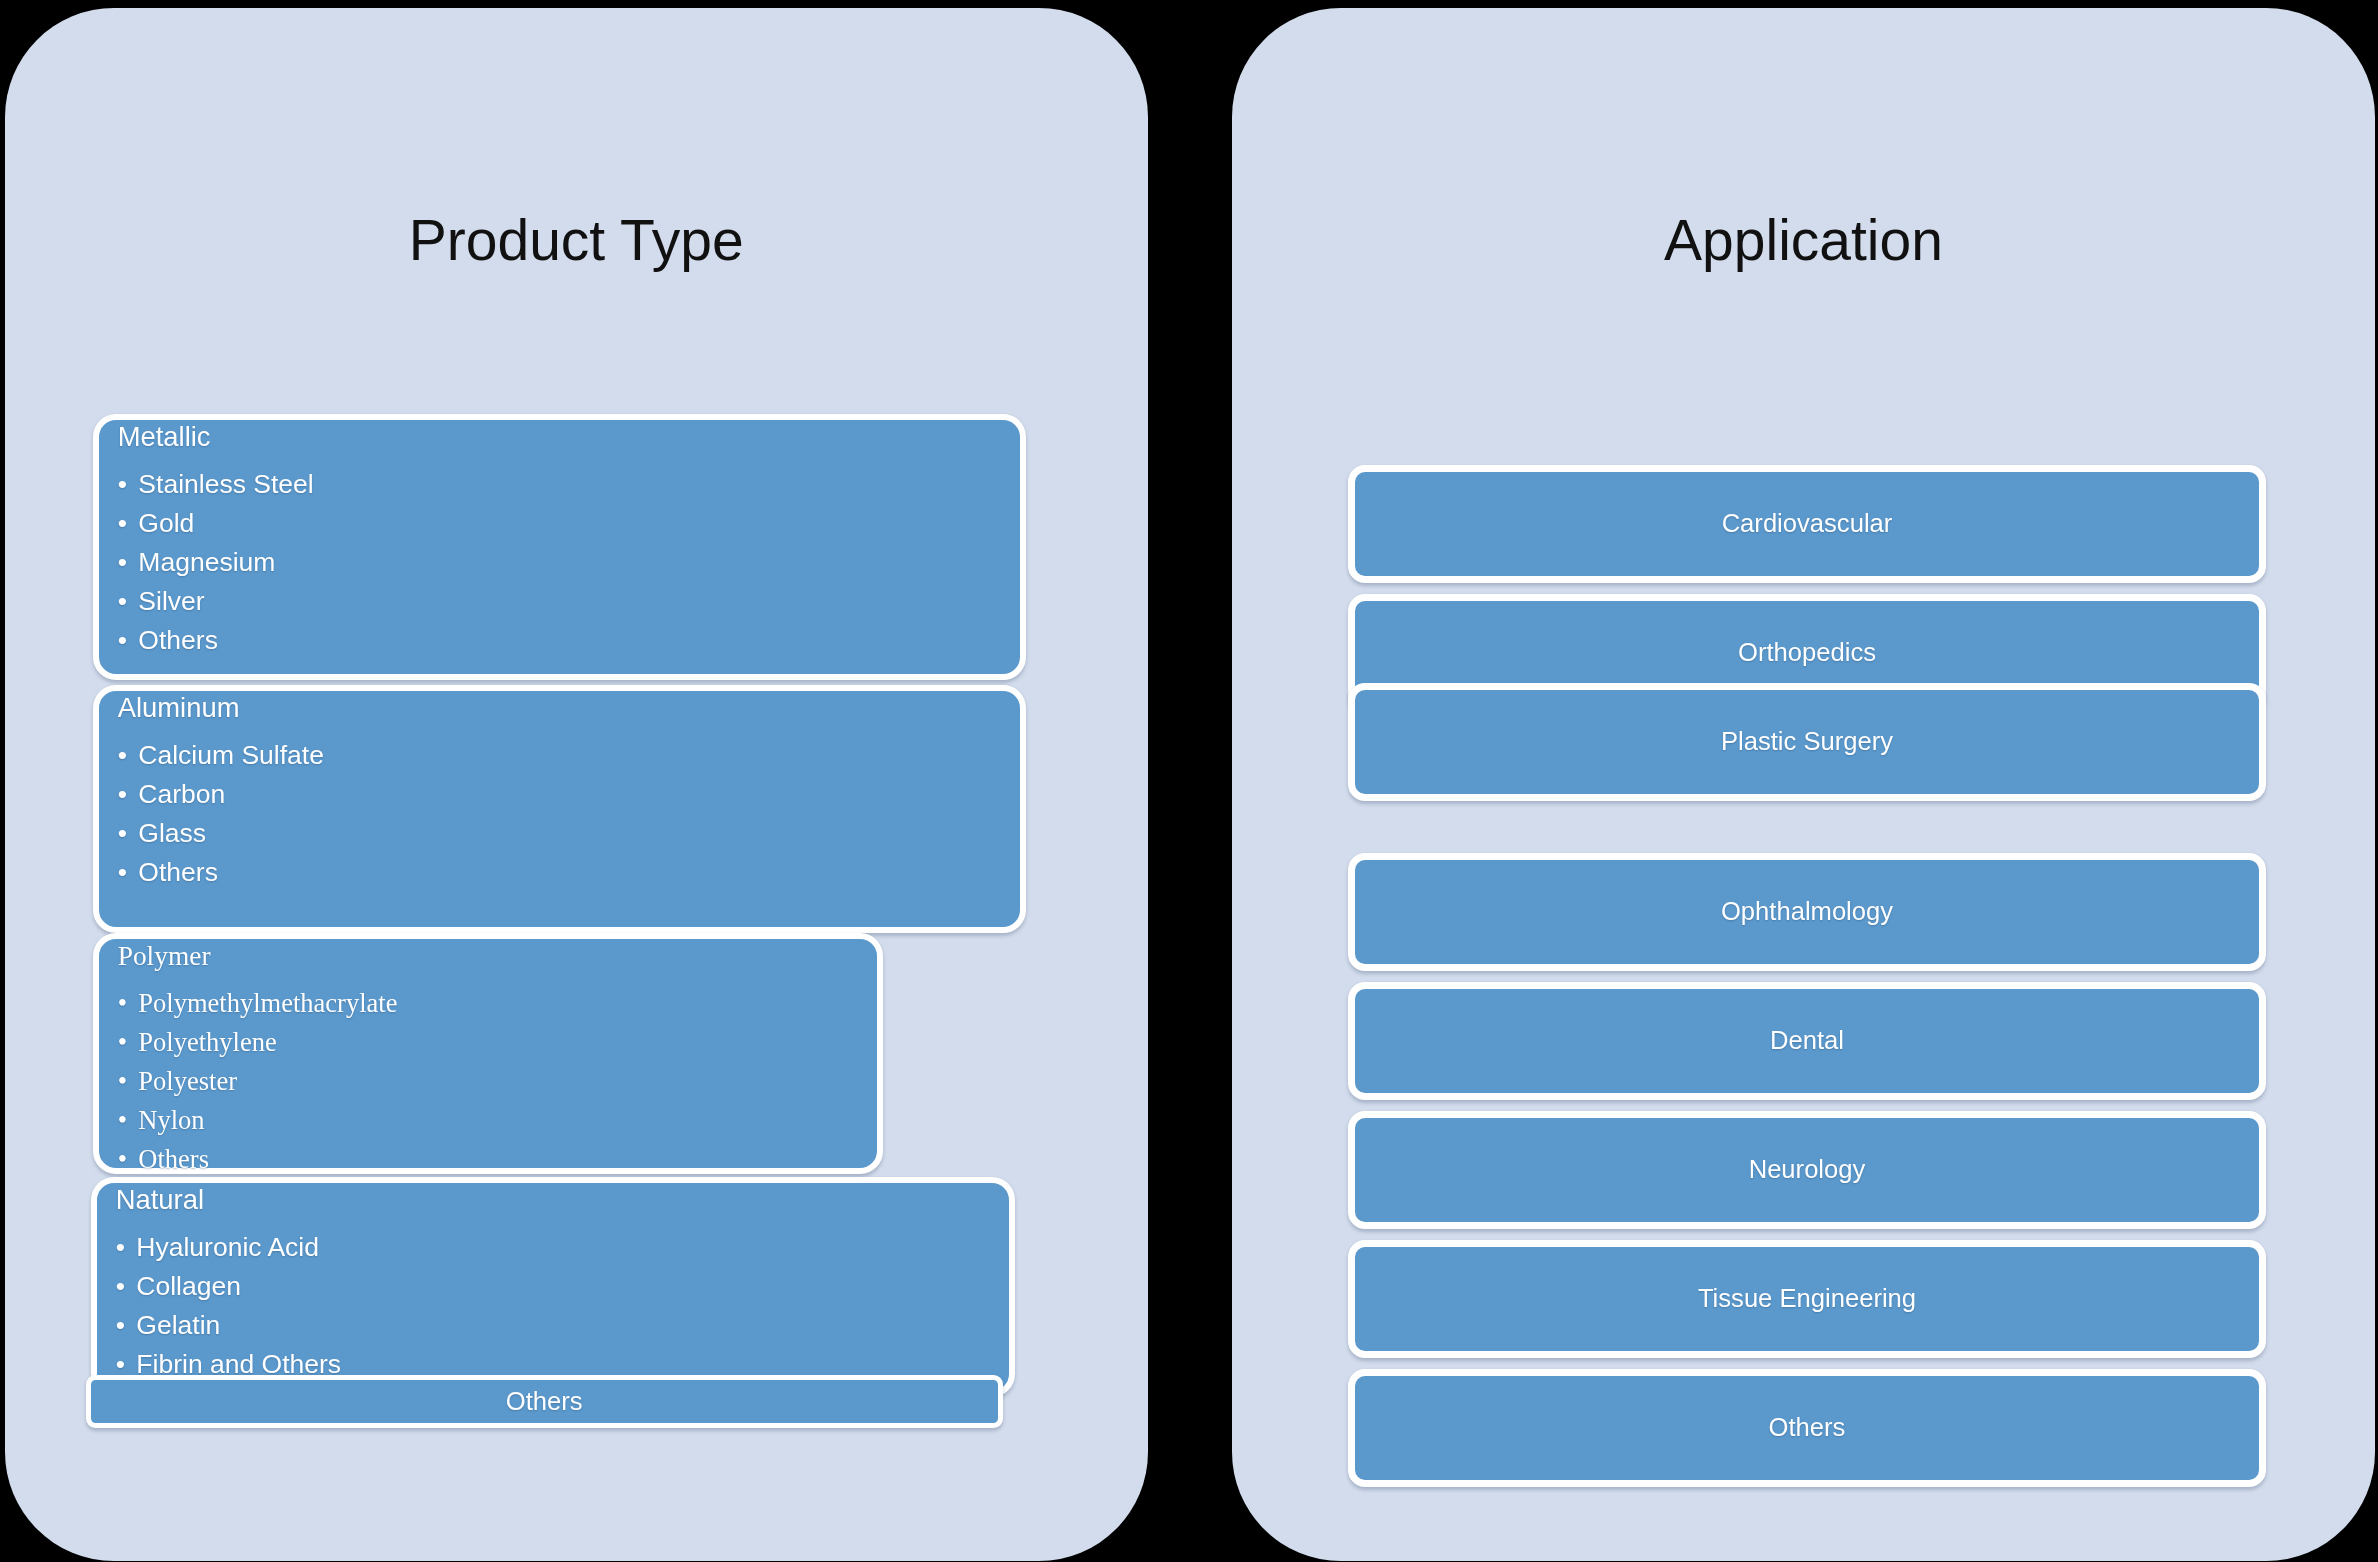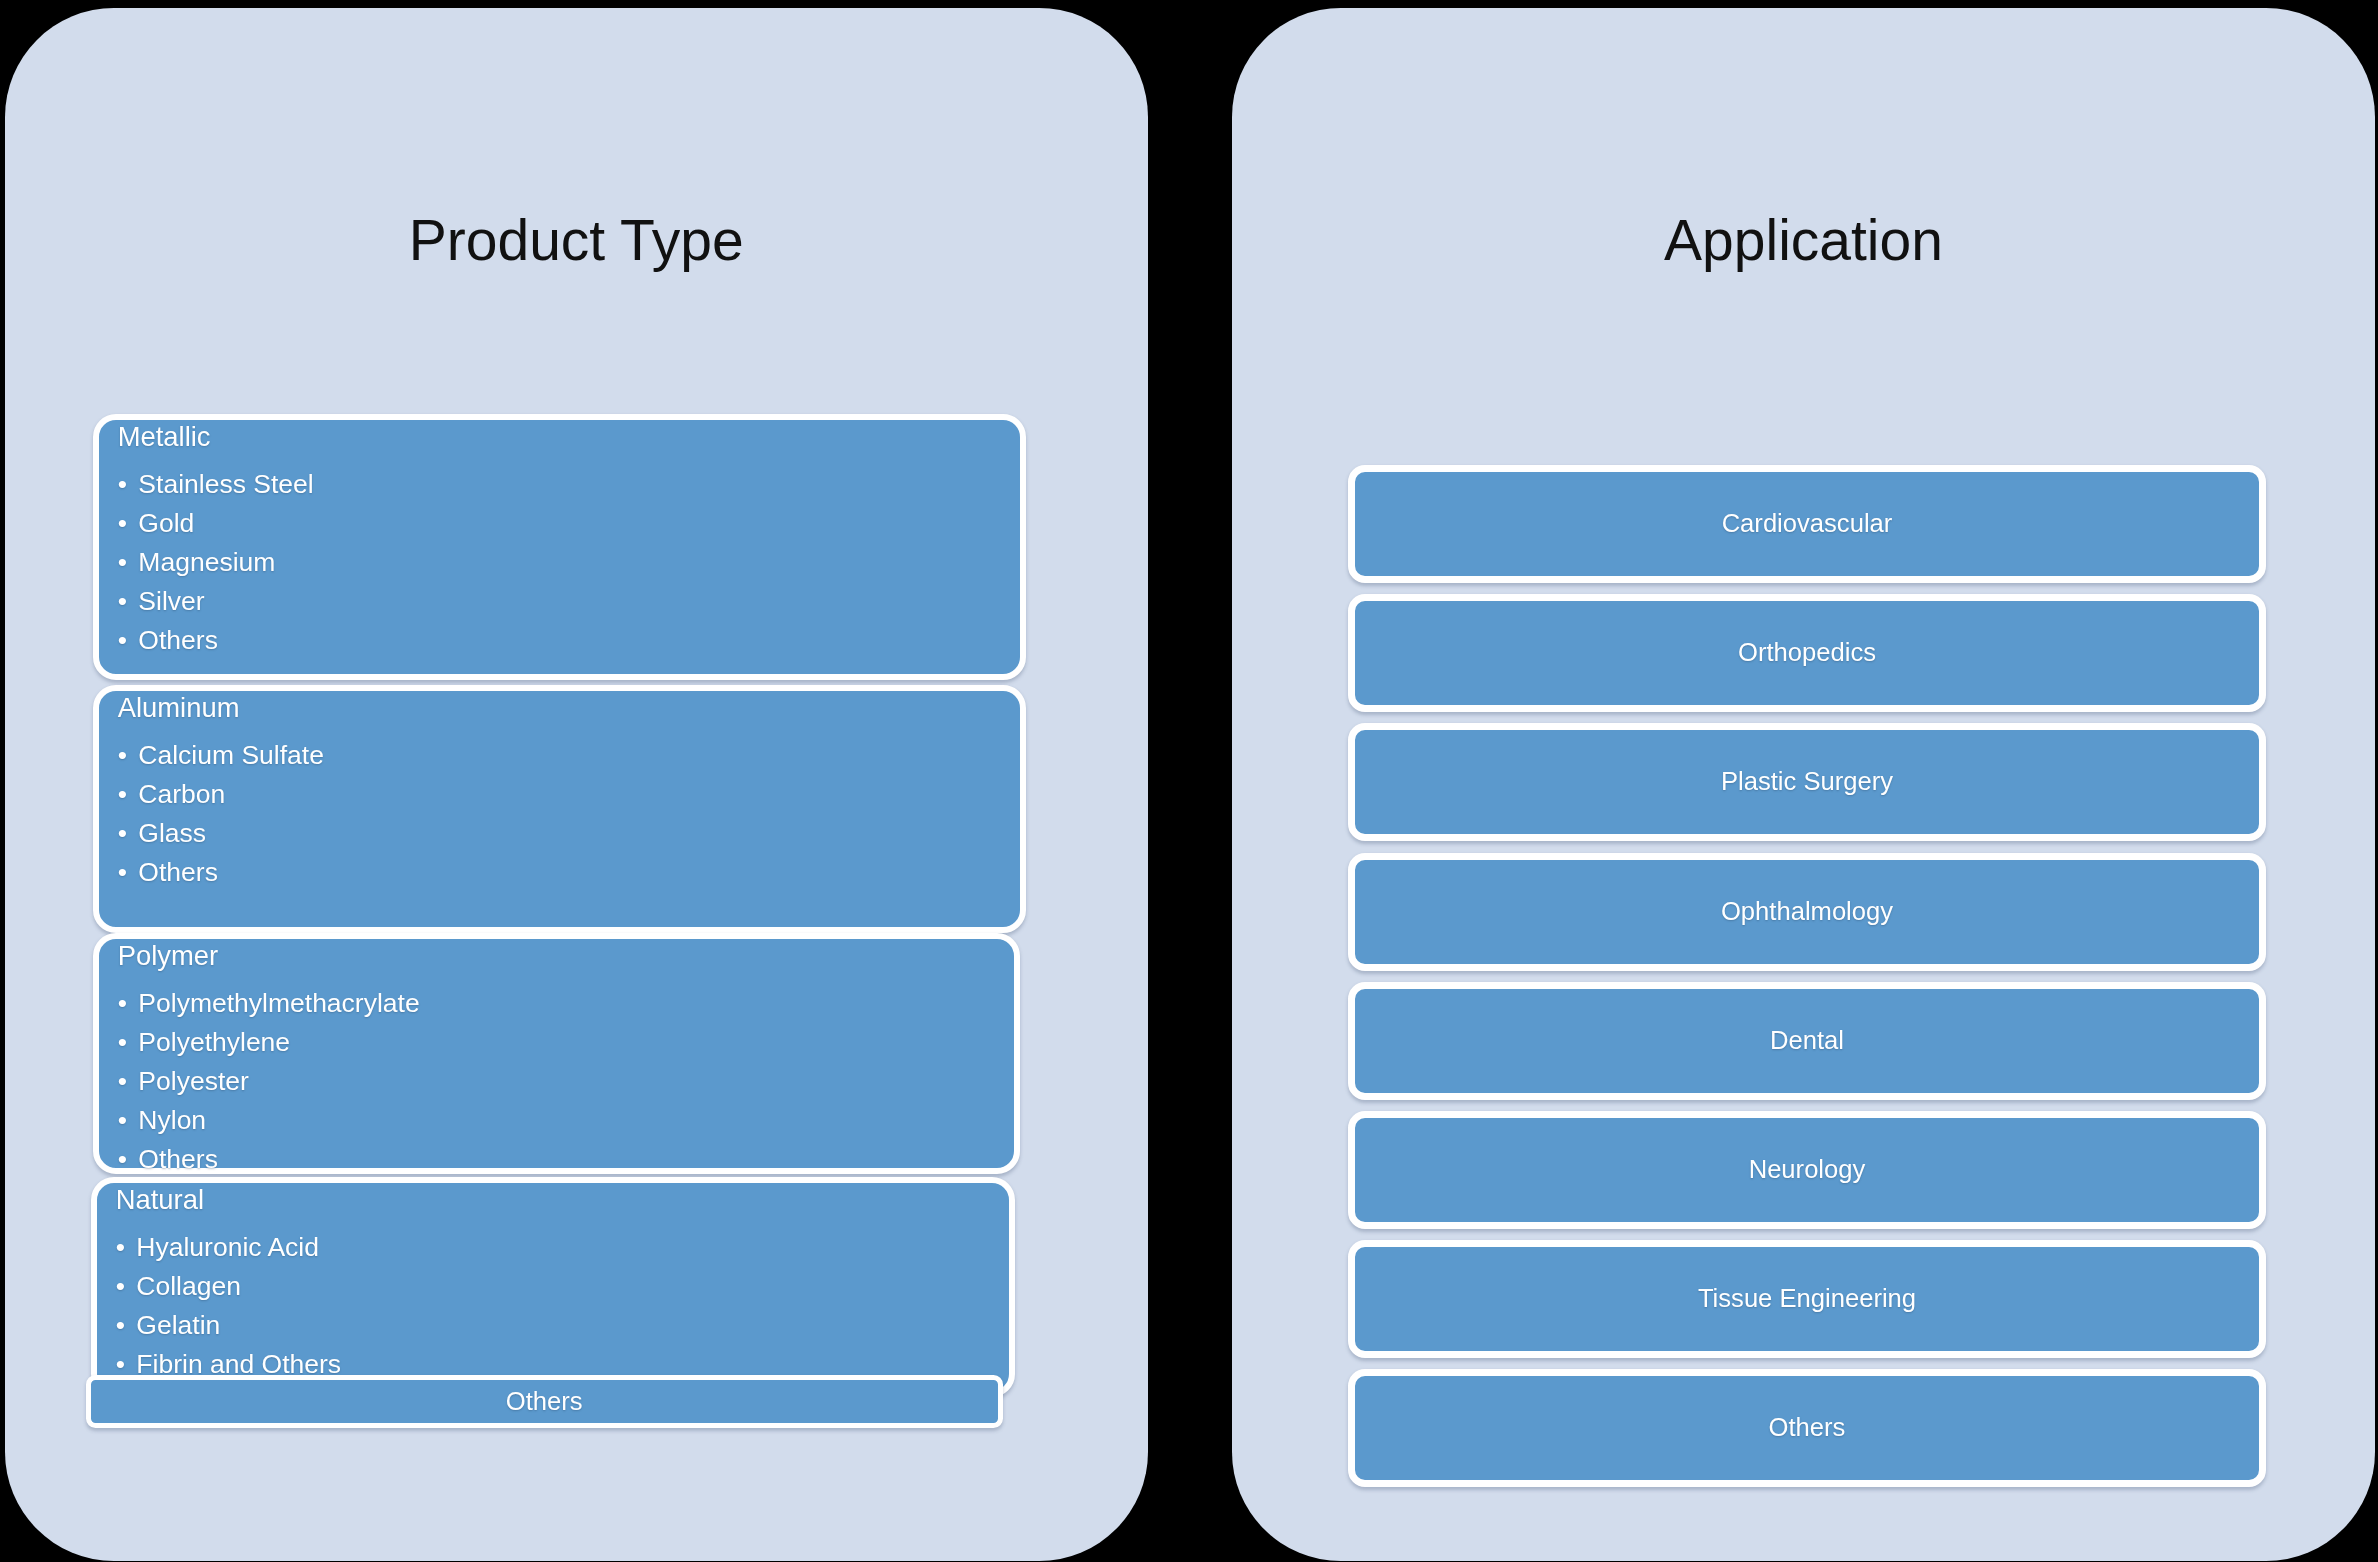--- a/index.html
+++ b/index.html
@@ -104,21 +104,21 @@
           <div class="cat-inner">
             <div class="cat-header">Aluminum</div>
             <ul class="cat-items">
               <li><span class="bullet-glyph">•</span><span>Calcium Sulfate</span></li>
               <li><span class="bullet-glyph">•</span><span>Carbon</span></li>
               <li><span class="bullet-glyph">•</span><span>Glass</span></li>
               <li><span class="bullet-glyph">•</span><span>Others</span></li>
             </ul>
           </div>
         </div>
-        <div class="cat-box" style="left: 88px; top: 925px; width: 927px; height: 241px;">
+        <div class="cat-box" style="left: 88px; top: 925px; width: 790px; height: 241px; font-family: Liberation Serif, serif;">
           <div class="cat-inner">
             <div class="cat-header">Polymer</div>
             <ul class="cat-items">
               <li><span class="bullet-glyph">•</span><span>Polymethylmethacrylate</span></li>
               <li><span class="bullet-glyph">•</span><span>Polyethylene</span></li>
               <li><span class="bullet-glyph">•</span><span>Polyester</span></li>
               <li><span class="bullet-glyph">•</span><span>Nylon</span></li>
               <li><span class="bullet-glyph">•</span><span>Others</span></li>
             </ul>
           </div>
@@ -140,21 +140,21 @@
 
   <section class="panel" id="panel-right">
     <h1 class="panel-title">Application</h1>
     <div id="app-boxes">
         <div class="app-box" style="top: 457px;">
           <span>Cardiovascular</span>
         </div>
         <div class="app-box" style="top: 586px;">
           <span>Orthopedics</span>
         </div>
-        <div class="app-box" style="top: 715px;">
+        <div class="app-box" style="top: 675px;">
           <span>Plastic Surgery</span>
         </div>
         <div class="app-box" style="top: 845px;">
           <span>Ophthalmology</span>
         </div>
         <div class="app-box" style="top: 974px;">
           <span>Dental</span>
         </div>
         <div class="app-box" style="top: 1103px;">
           <span>Neurology</span>

